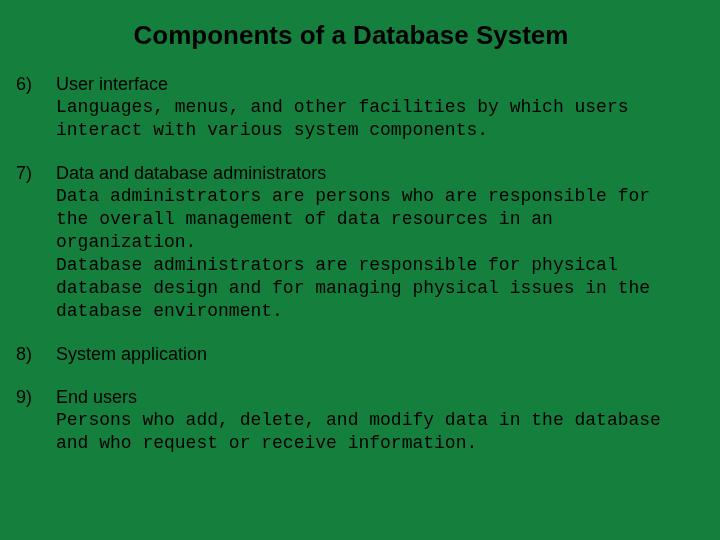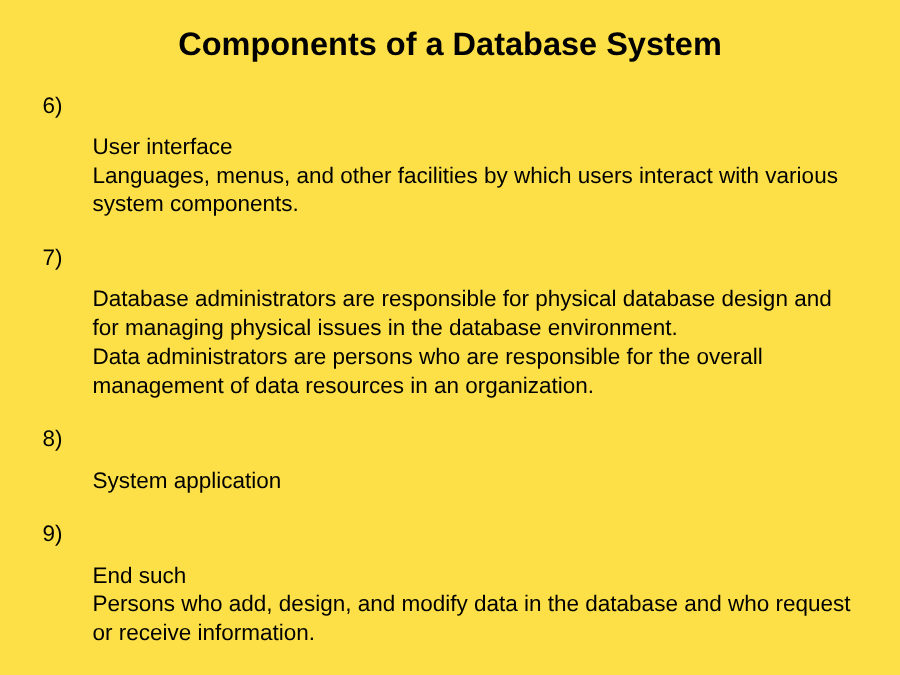--- a/index.html
+++ b/index.html
@@ -6,23 +6,23 @@
     margin: 0;
     padding: 0;
     width: 720px;
     height: 540px;
     overflow: hidden;
     font-family: Arial, Helvetica, sans-serif;
   }
   .slide {
     width: 720px;
     height: 540px;
-    background: #fde047;
+    background: #15803d;
     box-sizing: border-box;
-    padding: 18px 34px 20px 34px;
+    padding: 18px 34px 20px 16px;
   }
   .title {
     color: #000;
     font-size: 26px;
     font-weight: bold;
     text-align: center;
     margin: 0 0 22px 0;
     padding-top: 2px;
   }
   .item {
@@ -30,58 +30,59 @@
     margin-bottom: 20px;
     color: #000;
     font-size: 18px;
     line-height: 1.28;
   }
   .num {
     flex: 0 0 40px;
   }
   .body {
     flex: 1 1 auto;
-    margin-top: 33px;
   }
   .body .term {
     display: block;
   }
   .body .para {
     display: block;
+    font-family: Liberation Mono, monospace;
   }
 </style>
 </head>
 <body>
 
 <div class="slide">
   <h1 class="title">Components of a Database System</h1>
 
   <div class="item">
     <div class="num">6)</div>
     <div class="body">
       <span class="term">User interface</span>
       <span class="para">Languages, menus, and other facilities by which users interact with various system components.</span>
     </div>
   </div>
 
   <div class="item">
     <div class="num">7)</div>
     <div class="body">
+      <span class="term">Data and database administrators</span>
+      <span class="para">Data administrators are persons who are responsible for the overall management of data resources in an organization.</span>
       <span class="para">Database administrators are responsible for physical database design and for managing physical issues in the database environment.</span>
-      <span class="para">Data administrators are persons who are responsible for the overall management of data resources in an organization.</span>
     </div>
   </div>
 
   <div class="item">
     <div class="num">8)</div>
     <div class="body">
       <span class="term">System application</span>
     </div>
   </div>
 
   <div class="item">
     <div class="num">9)</div>
     <div class="body">
-      <span class="term">End such</span>
-      <span class="para">Persons who add, design, and modify data in the database and who request or receive information.</span>
+      <span class="term">End users</span>
+      <span class="para">Persons who add, delete, and modify data in the database and who request or receive information.</span>
     </div>
   </div>
 </div>
 
 </body></html>

